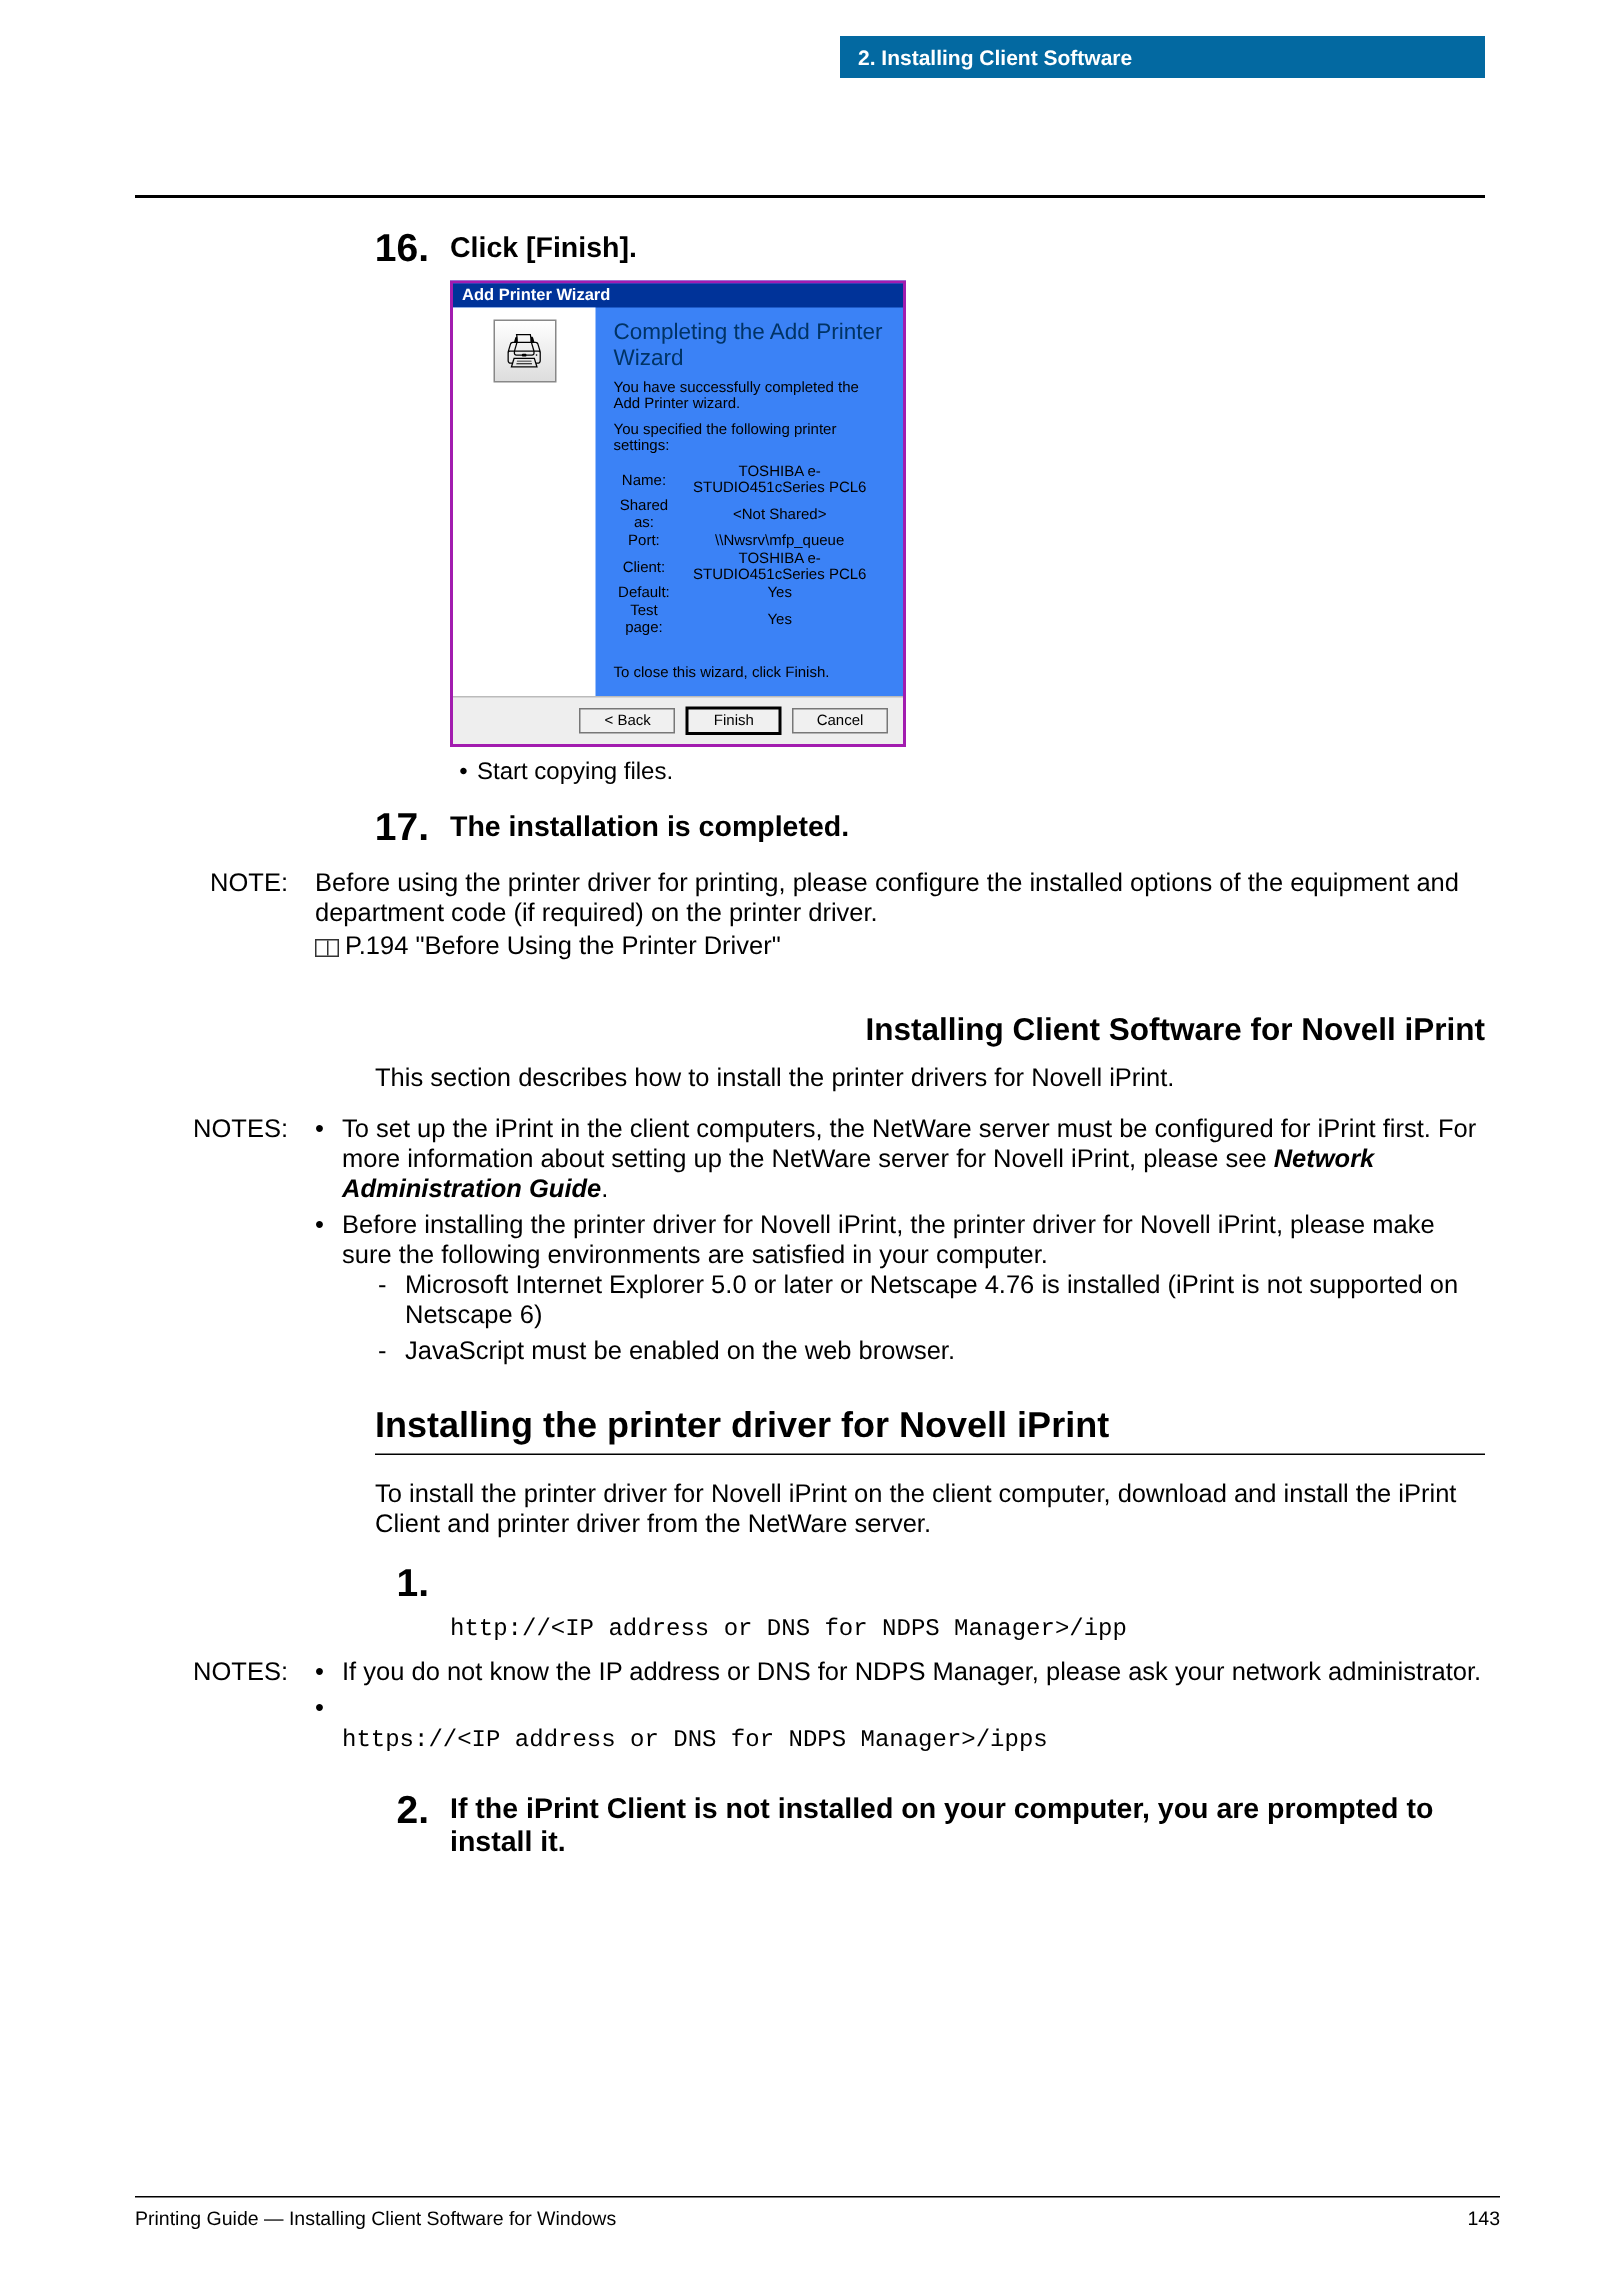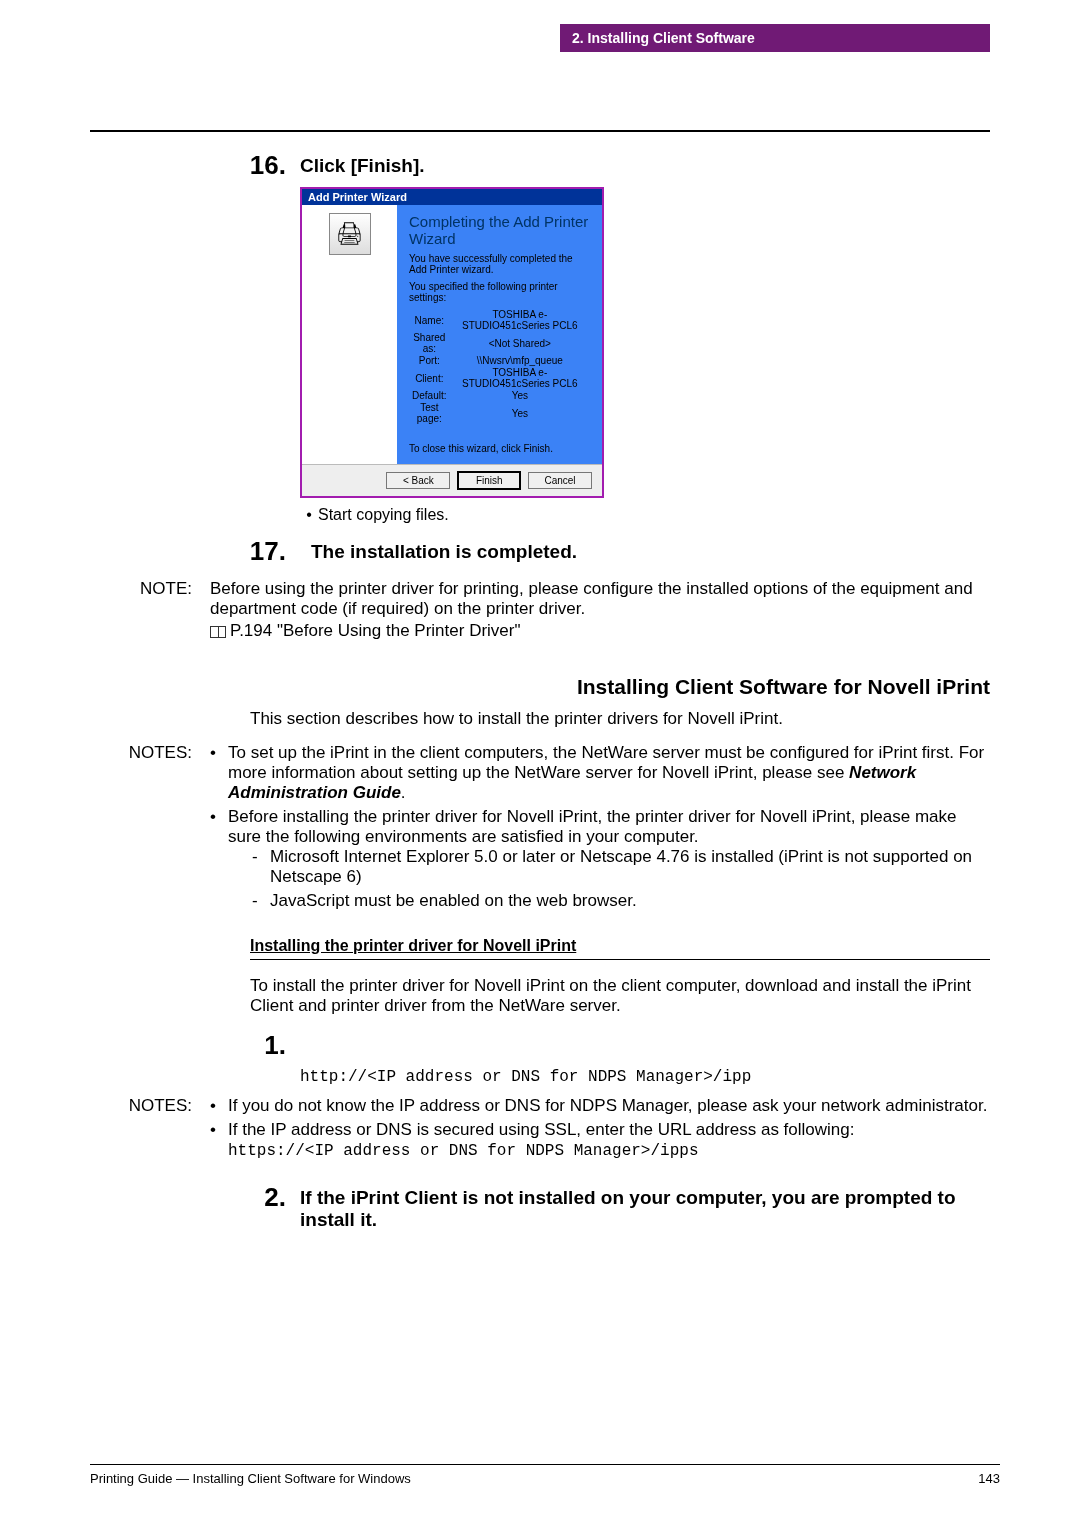--- a/index.html
+++ b/index.html
@@ -1,18 +1,18 @@
 <!DOCTYPE html>
 <html><head>
 <meta charset="utf-8">
 <style>
   * { box-sizing: border-box; margin: 0; padding: 0; }
   html, body { width: 1080px; height: 1526px; background: #fff; font-family: Arial, Helvetica, sans-serif; color: #000; }
   .page { position: relative; width: 1080px; height: 1526px; padding: 0 90px 0 90px; }
-  .header-bar { position: absolute; top: 24px; right: 90px; width: 430px; height: 28px; background: #701a75; color: #fff; font-size: 14px; font-weight: bold; display: flex; align-items: center; padding-left: 12px; }
+  .header-bar { position: absolute; top: 24px; right: 90px; width: 430px; height: 28px; background: #0369a1; color: #fff; font-size: 14px; font-weight: bold; display: flex; align-items: center; padding-left: 12px; }
   .rule { position: absolute; left: 90px; right: 90px; top: 130px; height: 2px; background: #000; }
   .content { position: absolute; top: 150px; left: 90px; right: 90px; }
   .step { display: flex; margin-bottom: 6px; }
   .step-num { font-size: 22px; font-weight: bold; width: 210px; text-align: right; padding-right: 14px; flex-shrink: 0; }
   .step-num .num { font-size: 26px; }
   .step-text { font-size: 19px; font-weight: bold; padding-top: 5px; }
   .step-body { margin-left: 210px; font-size: 16px; }
   figure.dialog { margin-left: 210px; margin-top: 6px; margin-bottom: 8px; }
   .dialog-box { width: 304px; border: 2px solid #a21caf; background: #3b82f6; font-size: 10px; }
   .dialog-title { background: #003399; color: #fff; font-weight: bold; padding: 2px 6px; font-size: 11px; }
@@ -39,21 +39,21 @@
   .notes-row { display: flex; font-size: 17px; margin-bottom: 18px; }
   .notes-row .note-label { width: 120px; flex-shrink:0; padding-right: 18px; }
   .notes-row ul { list-style: none; flex:1; }
   .notes-row ul > li { display:flex; margin-bottom:4px; }
   .notes-row ul > li > .b { width:18px; flex-shrink:0; }
   .notes-row ul > li > .t { flex:1; }
   .sub li { display:flex; margin-left: 24px; }
   .sub li .b { width:18px; flex-shrink:0; }
   .sub li .t { flex:1; }
   .subhead-wrap { margin-left: 160px; margin-top: 10px; }
-  .subhead { font-size: 16px; font-weight: bold; padding-bottom: 4px; border-bottom: 1.5px solid #000; margin-bottom: 16px; text-decoration: underline; }
+  .subhead { font-size: 24px; font-weight: bold; padding-bottom: 4px; border-bottom: 1.5px solid #000; margin-bottom: 16px; }
   .para { margin-left: 160px; font-size: 17px; margin-bottom: 14px; }
   .mono { font-family: "Courier New", monospace; font-size: 16px; }
   .footer { position: absolute; left: 90px; right: 80px; bottom: 40px; border-top: 1px solid #000; padding-top: 6px; display: flex; justify-content: space-between; font-size: 13px; }
   em.ital { font-style: italic; font-weight: bold; }
 </style>
 </head>
 <body>
 
 <div class="page">
   <div class="header-bar">
@@ -118,21 +118,21 @@
       </div>
     </figure>
 
     <div class="step-body">
       <div class="bullet-line">
           <span class="bullet-dot">•</span>
           <span>Start copying files.</span>
         </div>
     </div>
 
-    <div class="step" style="margin-top:12px;gap:11px;">
+    <div class="step" style="margin-top:12px;">
       <div class="step-num"><span class="num">17.</span></div>
       <div class="step-text">The installation is completed.</div>
     </div>
 
     <div class="note-row">
       <div class="note-label">NOTE:</div>
       <div class="note-body">
         <p>Before using the printer driver for printing, please configure the installed options of the equipment and department code (if required) on the printer driver.</p>
         <p><span class="book-icon"></span><span>P.194 "Before Using the Printer Driver"</span></p>
       </div>
@@ -181,21 +181,21 @@
     <div class="notes-row" style="margin-top:10px;">
       <div class="note-label">NOTES:</div>
       <ul>
         <li>
             <span class="b">•</span>
             <span class="t">If you do not know the IP address or DNS for NDPS Manager, please ask your network administrator.</span>
           </li>
         <li>
             <span class="b">•</span>
             <span class="t">
-          <span>If the IP address or DNS is secured using SSL, enter the URL address as following:</span><br>
+          <br>
           <span class="mono">https://&lt;IP address or DNS for NDPS Manager&gt;/ipps</span>
         </span>
           </li>
       </ul>
     </div>
 
     <div class="step" style="margin-top:8px;">
       <div class="step-num"><span class="num">2.</span></div>
       <div class="step-text">If the iPrint Client is not installed on your computer, you are prompted to install it.</div>
     </div>

